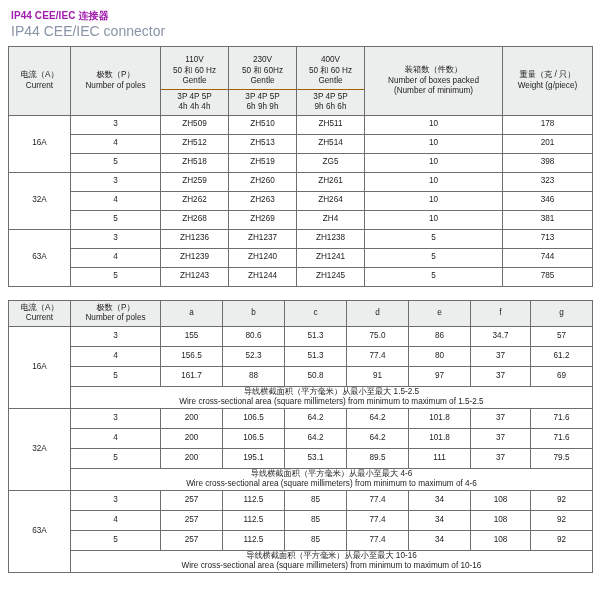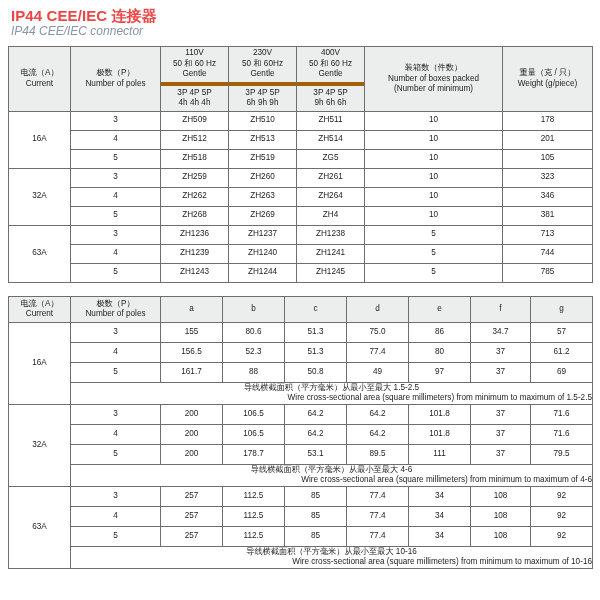--- a/index.html
+++ b/index.html
@@ -20,32 +20,31 @@
     box-sizing: border-box;
     padding: 7px 8px 0 8px;
     position: relative;
   }
   
   .title-block {
     padding-left: 3px;
     margin-bottom: 9px;
   }
   .title-cn {
-    font-size: 15px;
+    font-size: 10px;
     font-weight: bold;
-    color: #ef4444;
+    color: #a21caf;
     letter-spacing: 0.1px;
     line-height: 17px;
   }
   .title-en {
-    font-size: 12px;
+    font-size: 14px;
     color: #8894a7;
     line-height: 12px;
     margin-top: 1px;
-    font-style: italic;
   }
 
   
   table.spec {
     border-collapse: collapse;
     width: 584px;
     table-layout: fixed;
     margin: 0;
   }
   table.spec td, table.spec th {
@@ -65,42 +64,42 @@
     padding: 2px 1px;
   }
 
   
   #table1 tbody td { height: 18px; }
   #table1 thead td { height: 60px; }
   .volt-head {
     padding: 0;
   }
   .volt-top {
-    padding: 1px 1px 2px 1px;
+    padding: 8px 1px 2px 1px;
     line-height: 10.5px;
   }
   .volt-bot {
-    border-top: 4px solid #a16207;
+    border-top: 1px solid #a16207;
     padding: 2px 1px 2px 1px;
     line-height: 10.5px;
   }
 
   
   #table2 { margin-top: 13px; }
   #table2 thead td { height: 22px; }
   #table2 tbody td { height: 19px; }
   td.note {
     text-align: center;
     padding: 2px 4px;
     line-height: 11px;
     height: 26px;
     margin-left: 12px;
   }
   .note-cn { display: block; }
-  .note-en { display: block; text-align: right; }
+  .note-en { display: block; }
   .nowrap { white-space: nowrap; }
 </style>
 </head>
 <body>
 
 <div class="page">
 
   <div class="title-block">
     <div class="title-cn">IP44 CEE/IEC 连接器</div>
     <div class="title-en">IP44 CEE/IEC connector</div>
@@ -195,21 +194,21 @@
           <td>ZH514</td>
           <td>10</td>
           <td>201</td>
         </tr>
         <tr>
           <td>5</td>
           <td>ZH518</td>
           <td>ZH519</td>
           <td>ZG5</td>
           <td>10</td>
-          <td>105</td>
+          <td>398</td>
         </tr>
         <tr>
           <td rowspan="3">32A</td>
           <td>3</td>
           <td>ZH259</td>
           <td>ZH260</td>
           <td>ZH261</td>
           <td>10</td>
           <td>323</td>
         </tr>
@@ -312,21 +311,21 @@
           <td>77.4</td>
           <td>80</td>
           <td>37</td>
           <td>61.2</td>
         </tr>
         <tr>
           <td>5</td>
           <td>161.7</td>
           <td>88</td>
           <td>50.8</td>
-          <td>49</td>
+          <td>91</td>
           <td>97</td>
           <td>37</td>
           <td>69</td>
         </tr>
         <tr>
           <td colspan="8" class="note">
             <span class="note-cn">导线横截面积（平方毫米）从最小至最大 1.5-2.5</span>
             <span class="note-en">Wire cross-sectional area (square millimeters) from minimum to maximum of 1.5-2.5</span>
           </td>
         </tr>
@@ -347,21 +346,21 @@
           <td>106.5</td>
           <td>64.2</td>
           <td>64.2</td>
           <td>101.8</td>
           <td>37</td>
           <td>71.6</td>
         </tr>
         <tr>
           <td>5</td>
           <td>200</td>
-          <td>178.7</td>
+          <td>195.1</td>
           <td>53.1</td>
           <td>89.5</td>
           <td>111</td>
           <td>37</td>
           <td>79.5</td>
         </tr>
         <tr>
           <td colspan="8" class="note">
             <span class="note-cn">导线横截面积（平方毫米）从最小至最大 4-6</span>
             <span class="note-en">Wire cross-sectional area (square millimeters) from minimum to maximum of 4-6</span>

